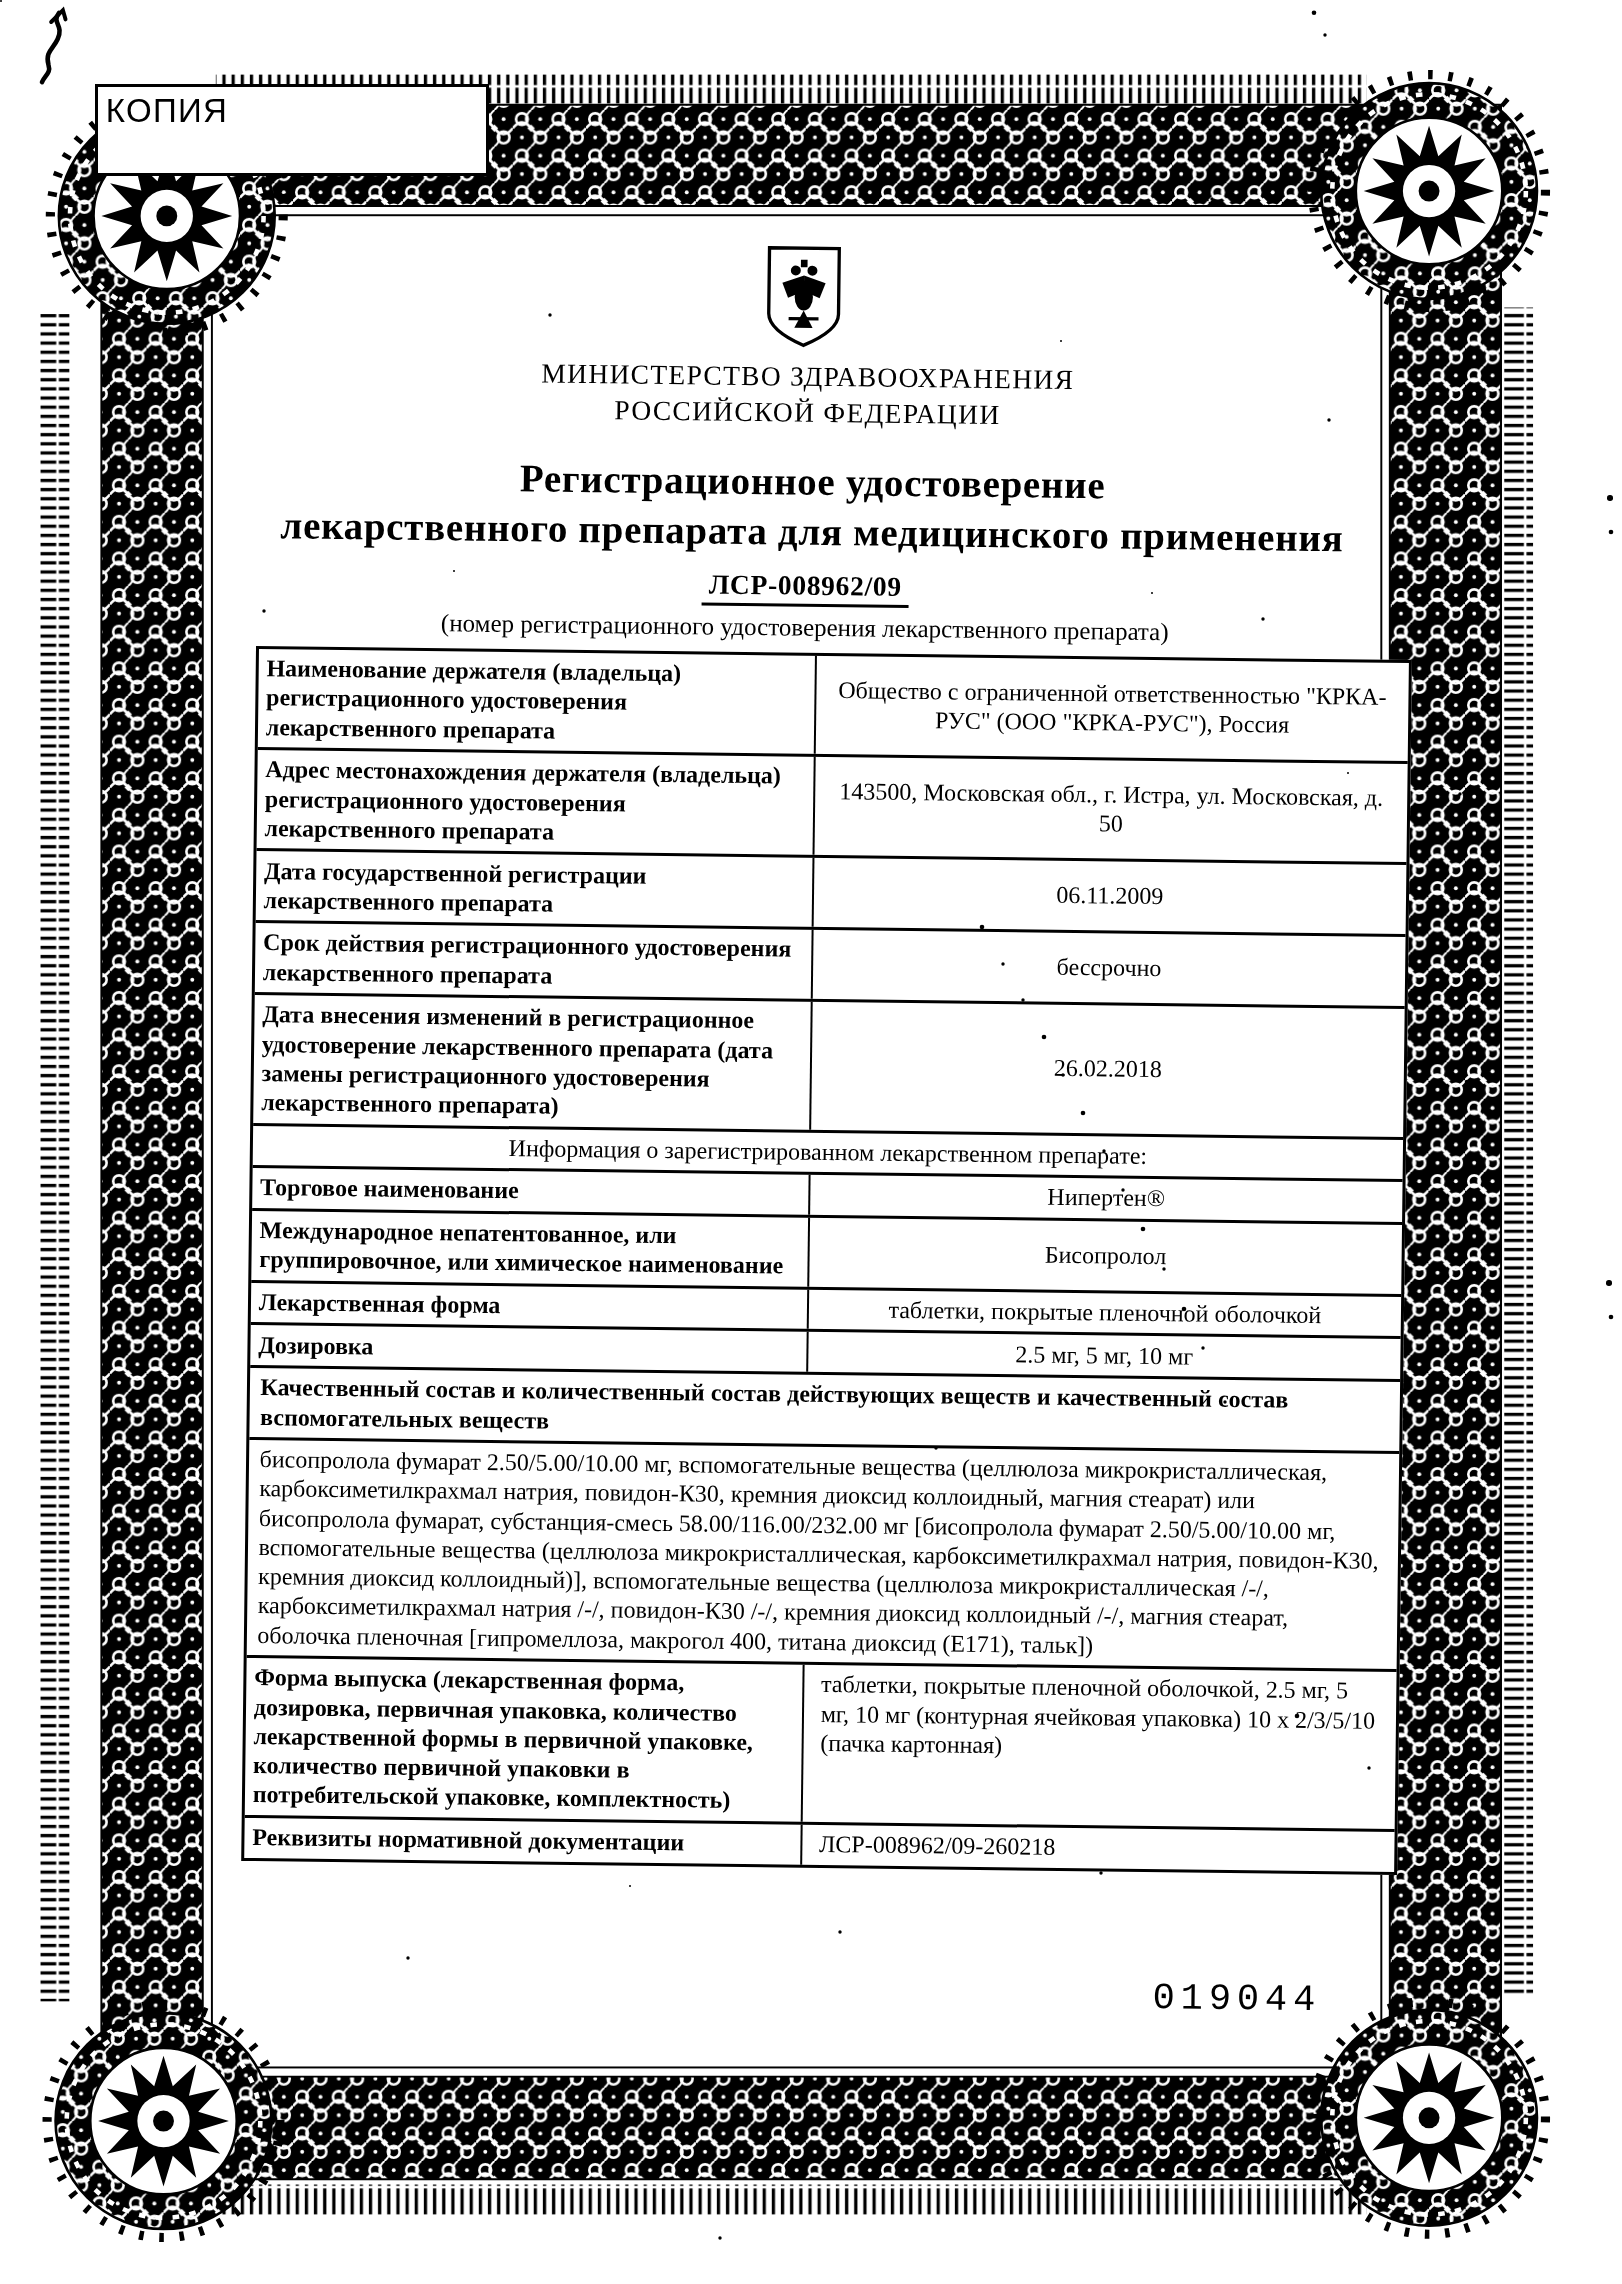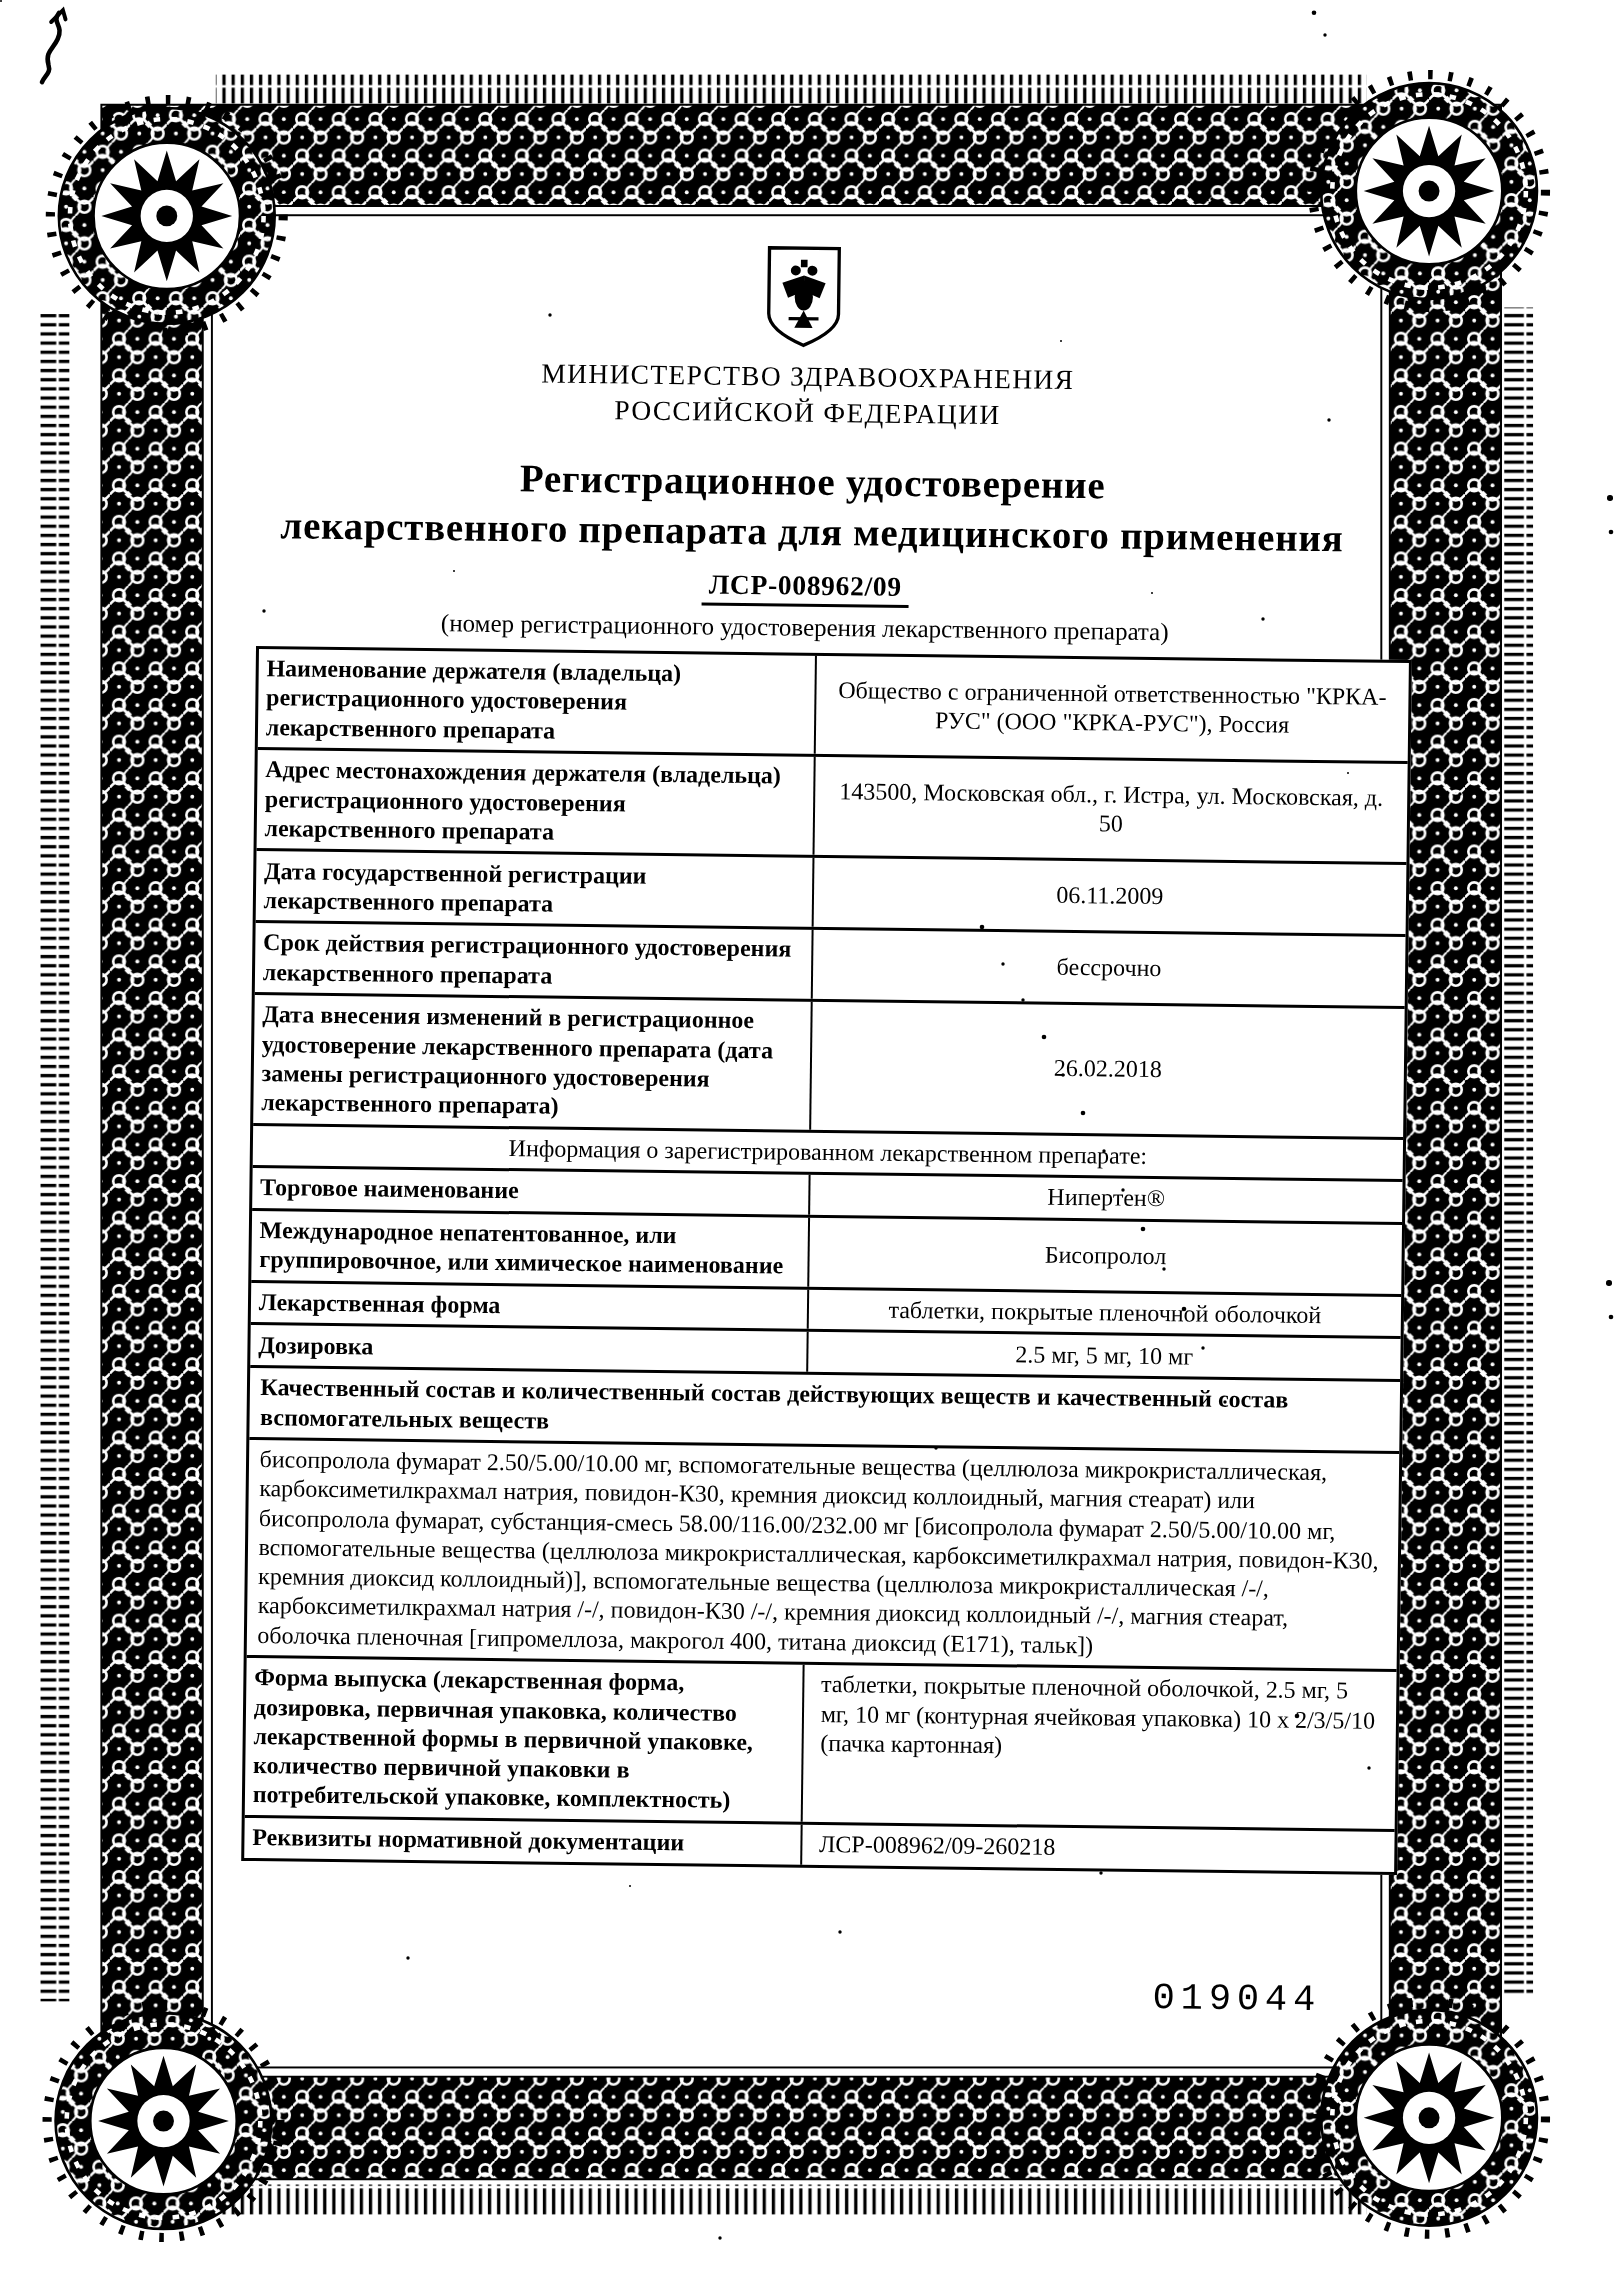--- a/index.html
+++ b/index.html
@@ -244,20 +244,23 @@
       <div class="trow va-left">
         <div class="cell-label">Реквизиты нормативной документации</div>
         <div class="cell-value">ЛСР-008962/09-260218</div>
       </div>
 
     </div>
 
     <div class="serial">019044</div>
   </div>
 
+  <div class="copy-stamp">
+    <span>КОПИЯ</span>
+  </div>
 
   <svg class="handwriting" viewBox="0 0 130 130">
     <path d="M52 12 C40 28 60 30 50 52 C44 66 30 72 36 92 C40 104 30 108 26 118" fill="none" stroke="#000" stroke-width="7" stroke-linecap="round"></path>
     <path d="M40 26 L58 8 L62 22" fill="none" stroke="#000" stroke-width="6" stroke-linecap="round"></path>
   </svg>
 
   <div class="speckles"></div>
 
 </div>
 

